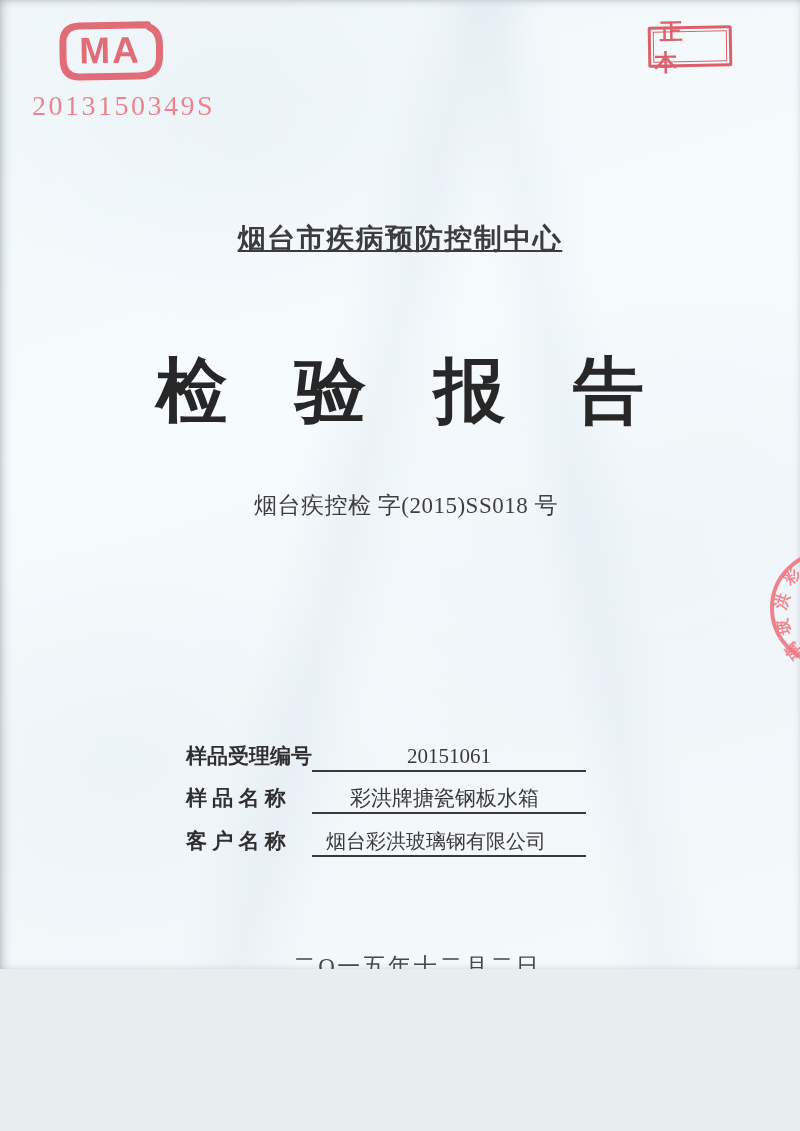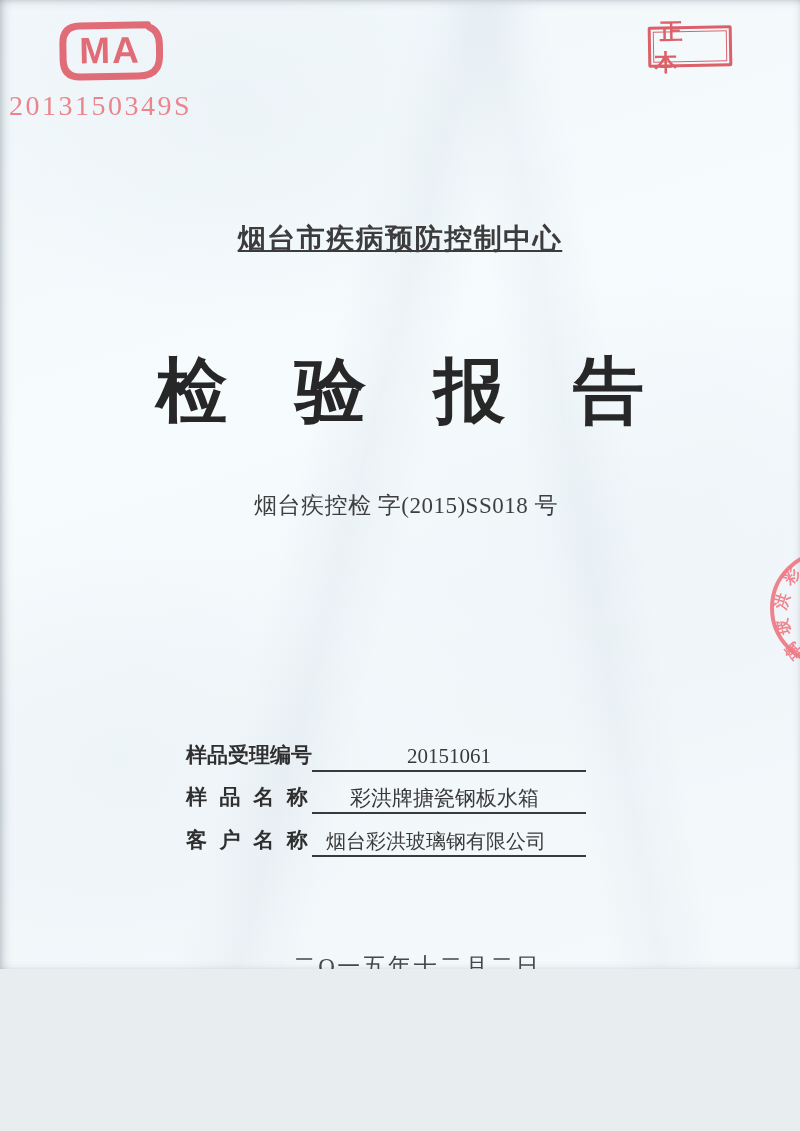--- a/index.html
+++ b/index.html
@@ -21,21 +21,21 @@
   .wrinkle{
     position:absolute;left:0;top:0;width:100%;height:100%;pointer-events:none;
     background:
       linear-gradient(104deg, transparent 40%, rgba(196,211,221,.18) 46%, transparent 52%),
       linear-gradient(80deg, transparent 63%, rgba(196,211,221,.15) 68%, transparent 74%);
   }
 
   
   .cma{position:absolute;left:56px;top:18px;width:110px;height:66px;transform:rotate(-1deg);opacity:.88;}
   .cma-number{
-    position:absolute;left:9px;top:90px;
+    position:absolute;left:32px;top:90px;
     font-family:"Liberation Serif","DejaVu Serif",serif;
     font-size:28px;letter-spacing:2.5px;color:#ec7e88;opacity:.95;
   }
 
   
   .copy-stamp{
     position:absolute;left:648px;top:26px;width:84px;height:41px;
     border:3px solid #d9505a;border-radius:2px;box-sizing:border-box;
     transform:rotate(-1deg);opacity:.9;padding:2px;
   }
@@ -71,21 +71,21 @@
     position:absolute;left:6px;top:490px;width:800px;text-align:center;
     font-size:23px;color:#3f3f3f;letter-spacing:.5px;
   }
 
   .field-row{position:absolute;left:186px;display:flex;align-items:flex-end;}
   .row-0{top:741px;}
   .row-1{top:783px;}
   .row-2{top:826px;}
   .field-label{
     width:126px;flex:0 0 126px;font-size:21px;font-weight:bold;color:#2f2f2f;
-    line-height:31px;white-space:nowrap;font-family:Liberation Mono, monospace;
+    line-height:31px;white-space:nowrap;
   }
   .field-line{
     width:274px;border-bottom:2px solid #3a3a3a;line-height:30px;height:31px;
     box-sizing:border-box;font-size:21px;color:#3a3a3a;white-space:nowrap;
   }
   .row-0 .field-line{text-align:center;}
   .row-1 .field-line{padding-left:38px;font-size:21px;}
   .row-2 .field-line{padding-left:14px;font-size:20px;}
 
   .date-line{

